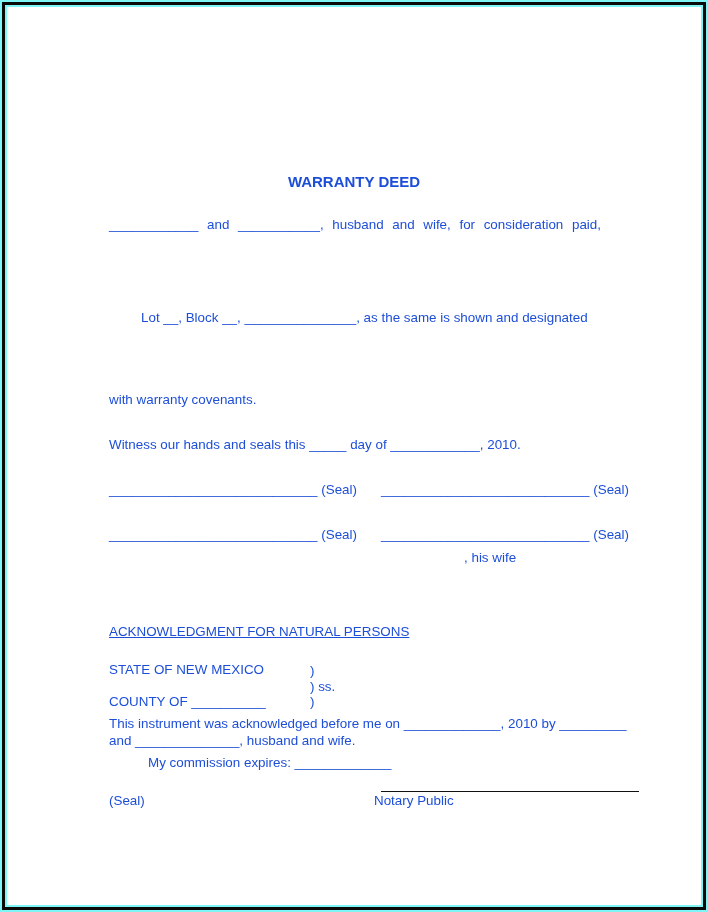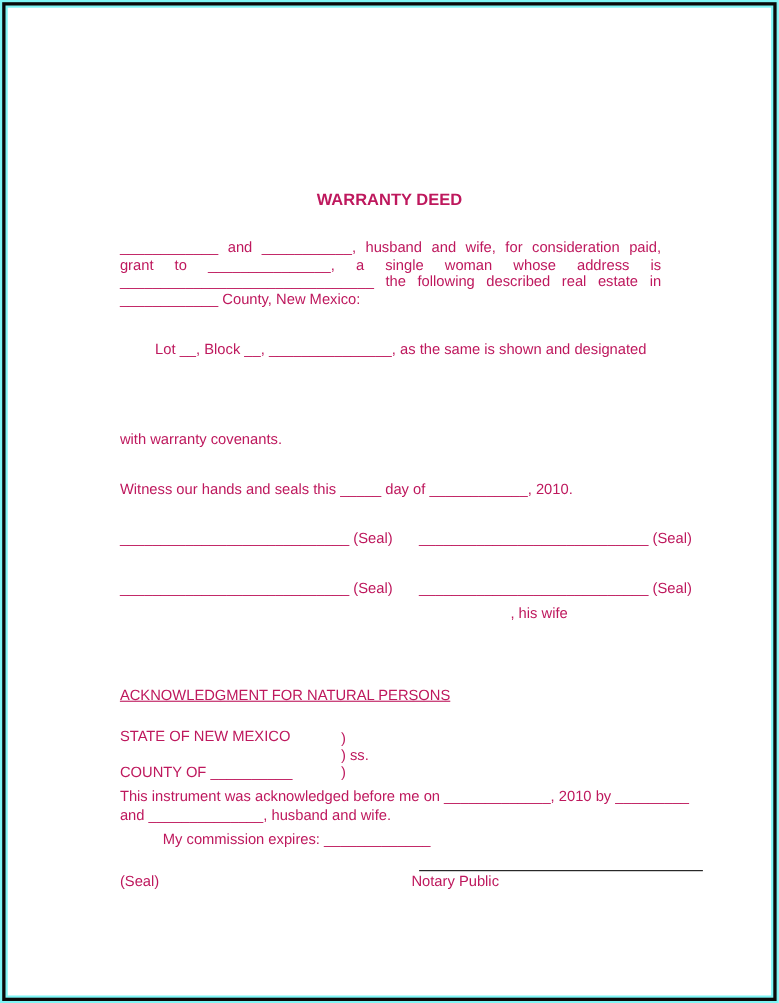--- a/index.html
+++ b/index.html
@@ -1,39 +1,36 @@
 <!DOCTYPE html>
 <html><head>
 <meta charset="utf-8">
 <style>
   html, body { margin: 0; padding: 0; }
   body { width: 708px; height: 912px; background: #7ff5f5; position: relative; overflow: hidden; }
   .frame-outer { position: absolute; left: 2px; top: 2px; width: 704px; height: 908px; box-sizing: border-box; border: 3px solid #0a0a0a; background: #7ff5f5; }
   .page { position: absolute; left: 7px; top: 7px; width: 694px; height: 898px; background: #ffffff; }
-  .doc { position: absolute; left: 0; top: 0; width: 708px; height: 912px; font-family: "Liberation Sans", sans-serif; color: #be185d; font-size: 13.4px; }
+  .doc { position: absolute; left: 0; top: 0; width: 708px; height: 912px; font-family: "Liberation Sans", sans-serif; color: #1d4ed8; font-size: 13.4px; }
   .abs { position: absolute; white-space: pre; line-height: 16px; }
   .title { font-weight: bold; font-size: 15px; }
   .u { text-decoration: underline; }
   .line { position: absolute; height: 1px; background: #111; }
   .just { position: absolute; left: 109px; width: 492px; text-align: justify; text-align-last: justify; white-space: normal; line-height: 16px; }
 </style>
 </head>
 <body>
 
 <div class="frame-outer"></div>
 <div class="page"></div>
 
 <div class="doc">
 
   <div class="abs title" style="left:0; width:708px; text-align:center; top:174px;">WARRANTY DEED</div>
 
   <div class="just" style="top:217px;">____________ and ___________, husband and wife, for consideration paid,</div>
-  <div class="just" style="top:233px;">grant to _______________, a single woman whose address is</div>
-  <div class="just" style="top:248px;">_______________________________ the following described real estate in</div>
-  <div class="abs" style="left:109px; top:264px;">____________ County, New Mexico:</div>
 
   <div class="abs" style="left:141px; top:310px;">Lot __, Block __, _______________, as the same is shown and designated</div>
 
   <div class="abs" style="left:109px; top:392px;">with warranty covenants.</div>
 
   <div class="abs" style="left:109px; top:437px;">Witness our hands and seals this _____ day of ____________, 2010.</div>
 
   <div class="abs" style="left:109px; top:482px;">____________________________ (Seal)</div>
   <div class="abs" style="left:381px; top:482px;">____________________________ (Seal)</div>
   <div class="abs" style="left:109px; top:527px;">____________________________ (Seal)</div>

